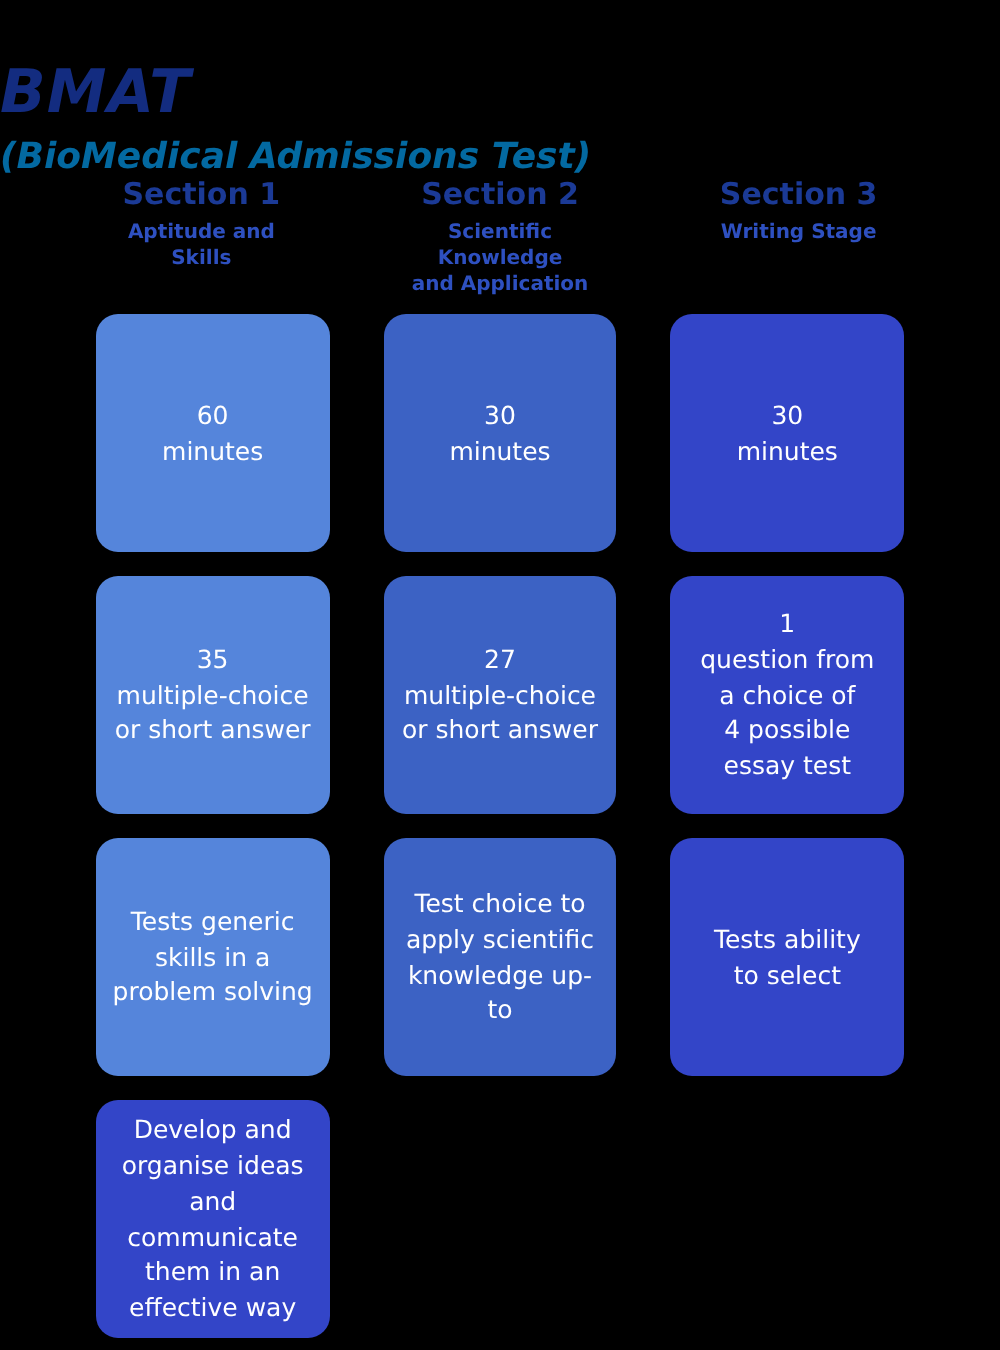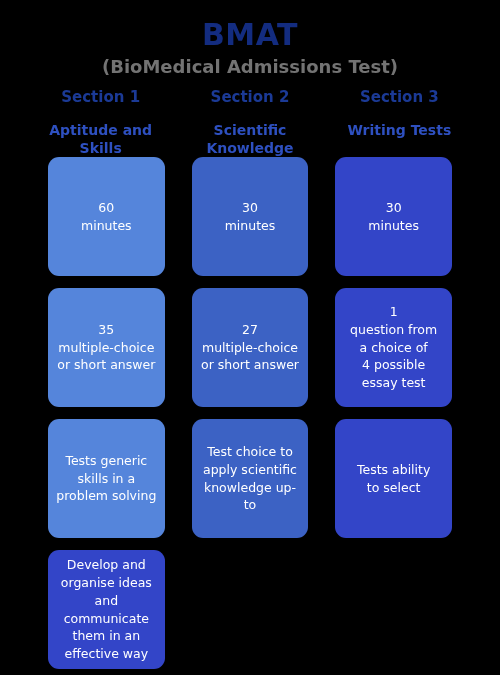--- a/index.html
+++ b/index.html
@@ -18,34 +18,34 @@
   .page {
     position: relative;
     width: 500px;
     height: 675px;
     background: #000000;
     box-sizing: border-box;
   }
 
   
   .title-block {
-    padding-top: 18px;
-    text-align: center;
+    padding-top: 30px;
+    font-style: italic;
   }
   .main-title {
     font-size: 30px;
     font-weight: bold;
     letter-spacing: 0.5px;
     color: #132C80;
     line-height: 1.15;
   }
   .sub-title {
     font-size: 18px;
     font-weight: bold;
-    color: #737373;
+    color: #0369a1;
     line-height: 1.3;
     margin-top: 2px;
   }
 
   
   .grid {
     position: absolute;
     left: 48px;
     top: 88px;
     width: 404px;
@@ -58,25 +58,25 @@
     text-align: center;
     padding-bottom: 2px;
   }
   .col-head-title {
     font-size: 15px;
     font-weight: bold;
     color: #1B3A96;
     line-height: 1.25;
   }
   .col-head-sub {
-    font-size: 14px;
+    font-size: 10px;
     font-weight: bold;
     color: #2E50C0;
     line-height: 1.3;
-    margin-top: 14px;
+    margin-top: 3px;
     white-space: pre-line;
   }
 
   
   .cards {
     position: absolute;
     left: 48px;
     top: 157px;
     width: 404px;
     display: grid;
@@ -122,21 +122,21 @@
       <div class="col-head-title">Section 1</div>
       <div class="col-head-sub">Aptitude and Skills</div>
     </div>
     <div class="col-head">
       <div class="col-head-title">Section 2</div>
       <div class="col-head-sub">Scientific Knowledge
 and Application</div>
     </div>
     <div class="col-head">
       <div class="col-head-title">Section 3</div>
-      <div class="col-head-sub">Writing Tests</div>
+      <div class="col-head-sub">Writing Stage</div>
     </div>
   </div>
 
   <div class="cards">
 
     <div class="card col1">
       <span class="card-text">60
 minutes</span>
     </div>
     <div class="card col2">

